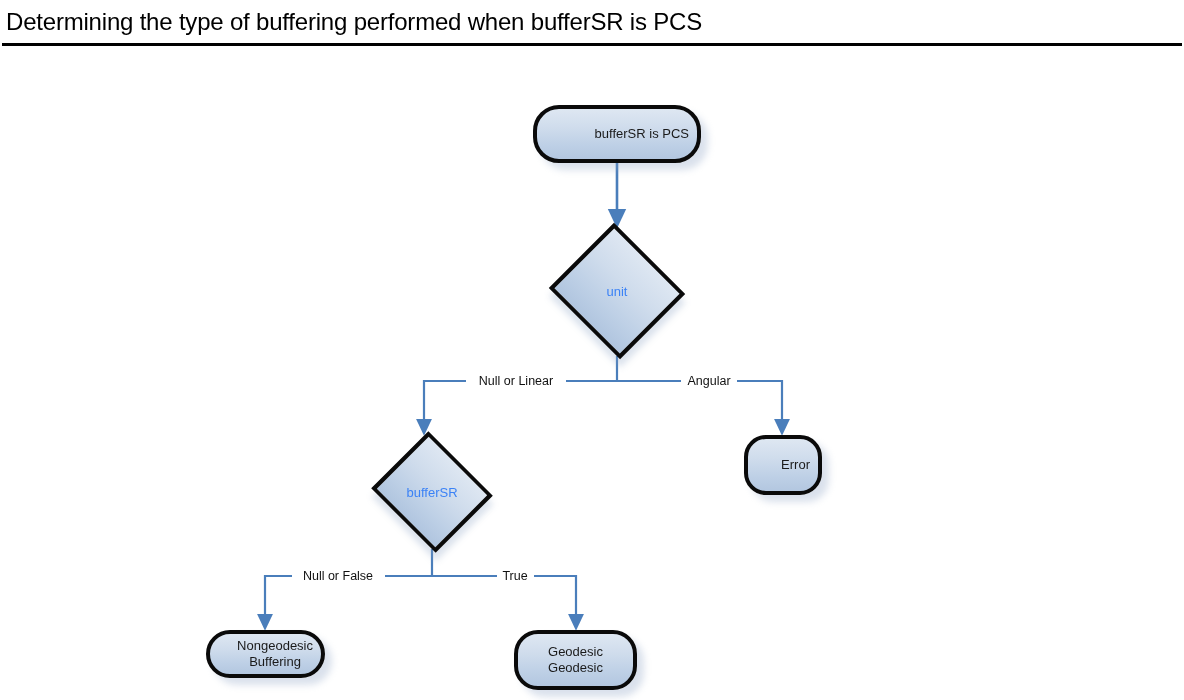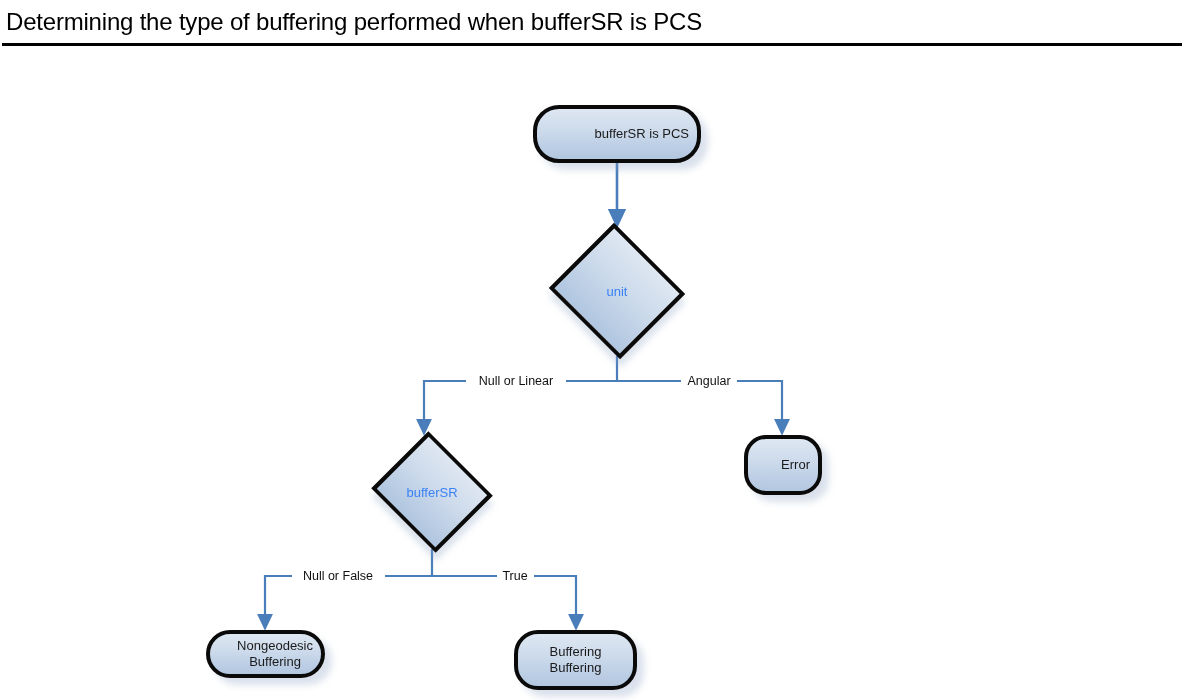--- a/index.html
+++ b/index.html
@@ -185,16 +185,16 @@
                  transform: rotate(45deg) scale(1.06, 0.94);"></span>
     <span class="node-label">bufferSR</span>
   </div>
 
   <div class="node node-term" style="left:206px; top:630px; width:119px; height:48px; border-radius:24px;">
     <span class="node-label">Nongeodesic
 Buffering</span>
   </div>
 
   <div class="node node-term" style="left:514px; top:630px; width:123px; height:60px; border-radius:24px;">
-    <span class="node-label">Buffering Buffering</span>
+    <span class="node-label">Geodesic Geodesic</span>
   </div>
 
 </div>
 
 </body></html>

